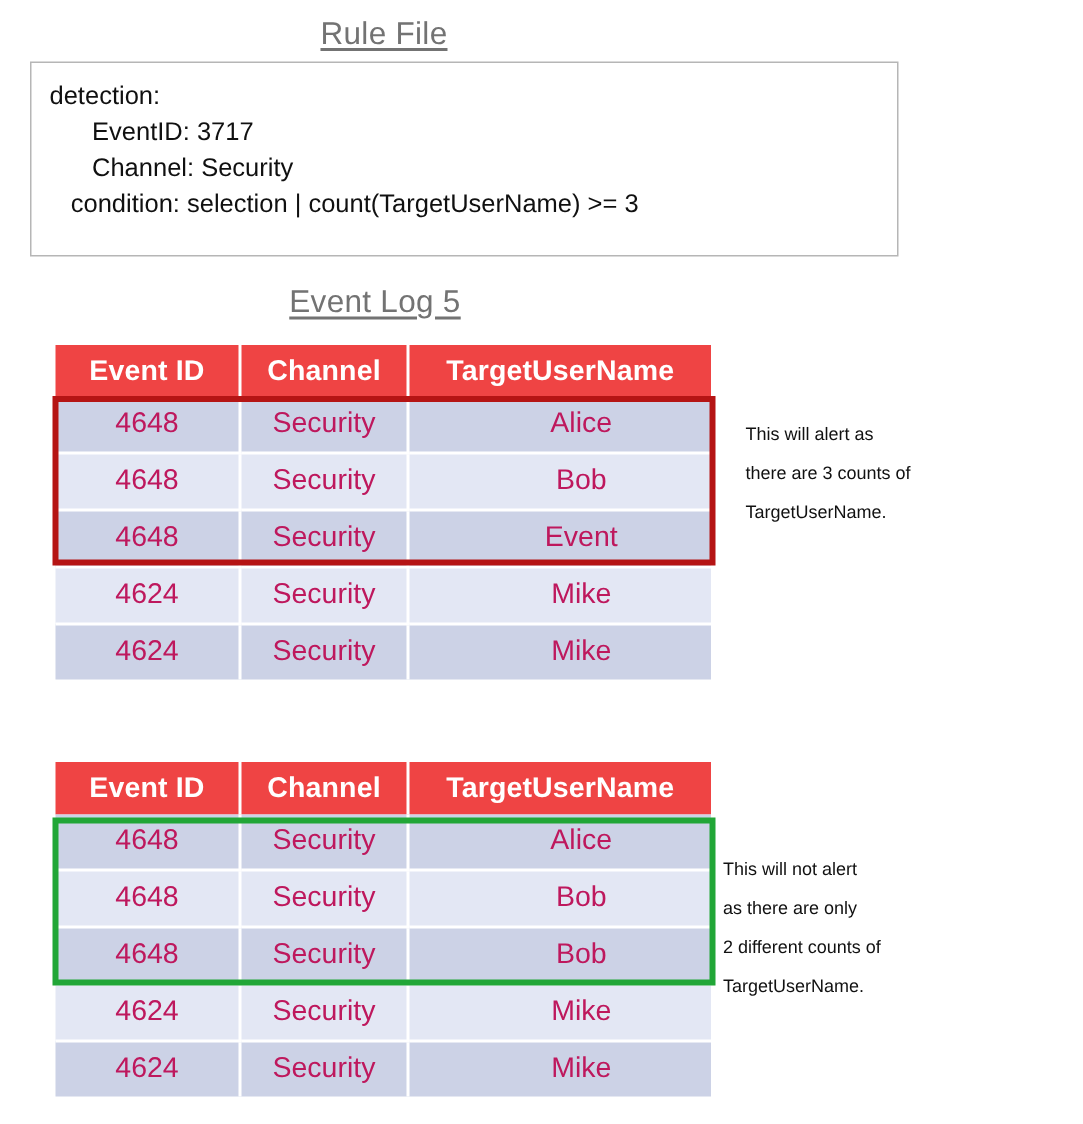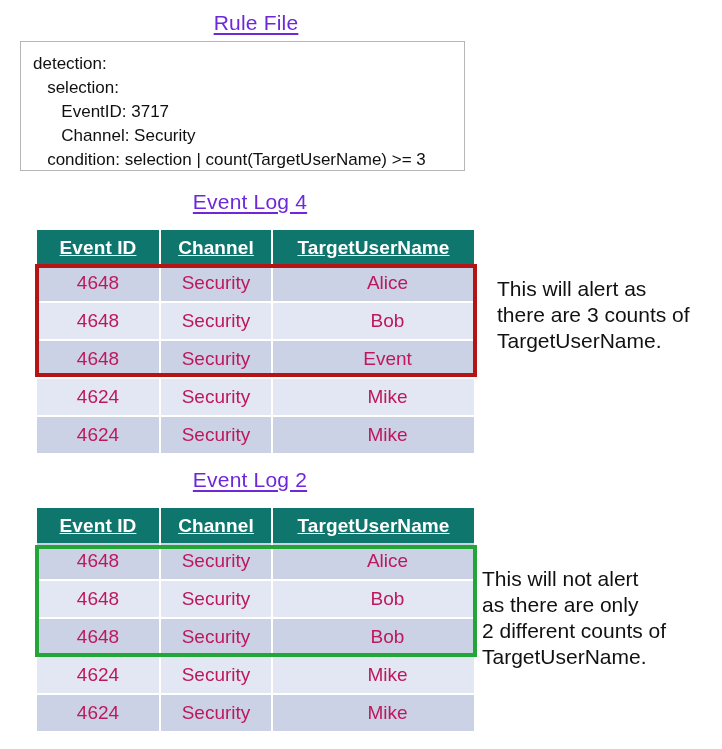--- a/index.html
+++ b/index.html
@@ -20,36 +20,36 @@
     position: relative;
     width: 722px;
     height: 749px;
   }
 
   
   .section-title {
     position: absolute;
     font-size: 21px;
     line-height: 25px;
-    color: #6d28d9;
+    color: #737373;
     text-decoration: underline;
     text-underline-offset: 3px;
     white-space: nowrap;
     letter-spacing: 0.2px;
   }
   #rule-file-title  { left: 0;   top: 10px;  width: 512px; text-align: center; }
   #event-log-1-title{ left: 0;   top: 189px; width: 500px; text-align: center; }
   #event-log-2-title{ left: 0;   top: 467px; width: 500px; text-align: center; }
 
   
   .rule-box {
     position: absolute;
     left: 20px;
     top: 41px;
-    width: 445px;
+    width: 579px;
     height: 130px;
     border: 1px solid #b6b6b6;
     background: #ffffff;
     box-sizing: border-box;
     padding: 10px 0 0 12px;
   }
   .rule-line {
     font-size: 17px;
     line-height: 24px;
     color: #101010;
@@ -66,31 +66,30 @@
     table-layout: fixed;
   }
   #log-table-1 { top: 230px; }
   #log-table-2 { top: 508px; }
 
   .log-table col.c-eventid { width: 123px; }
   .log-table col.c-channel { width: 112px; }
   .log-table col.c-user    { width: 202px; }
 
   .log-table thead th {
-    background: #0f766e;
+    background: #ef4444;
     color: #ffffff;
     font-size: 19px;
     font-weight: bold;
     height: 35px;
     text-align: center;
     border-right: 2px solid #ffffff;
     border-bottom: 0;
     padding: 0;
     letter-spacing: 0.1px;
-    text-decoration: underline;
   }
   .log-table thead th:last-child { border-right: 0; }
 
   .log-table tbody td {
     height: 36px;
     font-size: 19px;
     text-align: center;
     color: #be185d;
     padding: 0;
     border-right: 2px solid #ffffff;
@@ -118,44 +117,43 @@
     left: 35px;
     top: 545px;
     width: 442px;
     height: 112px;
     border: 4px solid #21a637;
   }
 
   
   .annotation {
     position: absolute;
-    font-size: 21px;
+    font-size: 12px;
     line-height: 26px;
     color: #111111;
     white-space: pre-line;
   }
   #annotation-1 { left: 497px; top: 276px; width: 225px; }
   #annotation-2 { left: 482px; top: 566px; width: 225px; }
 </style>
 </head>
 <body>
 
 <div class="canvas">
 
   <div class="section-title" id="rule-file-title">Rule File</div>
 
   <div class="rule-box">
     <div class="rule-line">detection:</div>
-    <div class="rule-line">   selection:</div>
     <div class="rule-line">      EventID: 3717</div>
     <div class="rule-line">      Channel: Security</div>
     <div class="rule-line">   condition: selection | count(TargetUserName) &gt;= 3</div>
   </div>
 
-  <div class="section-title" id="event-log-1-title">Event Log 4</div>
+  <div class="section-title" id="event-log-1-title">Event Log 5</div>
 
   <table class="log-table" id="log-table-1">
     <colgroup>
       <col class="c-eventid">
         <col class="c-channel">
         <col class="c-user">
     </colgroup>
     <thead>
       <tr>
         <th>Event ID</th>
@@ -191,21 +189,20 @@
       </tr>
     </tbody>
   </table>
 
   <div class="highlight-box" id="highlight-box-red" style="border-color: rgb(181, 20, 20);"></div>
 
   <div class="annotation" id="annotation-1">This will alert as
 there are 3 counts of
 TargetUserName.</div>
 
-  <div class="section-title" id="event-log-2-title">Event Log 2</div>
 
   <table class="log-table" id="log-table-2">
     <colgroup>
       <col class="c-eventid">
         <col class="c-channel">
         <col class="c-user">
     </colgroup>
     <thead>
       <tr>
         <th>Event ID</th>

